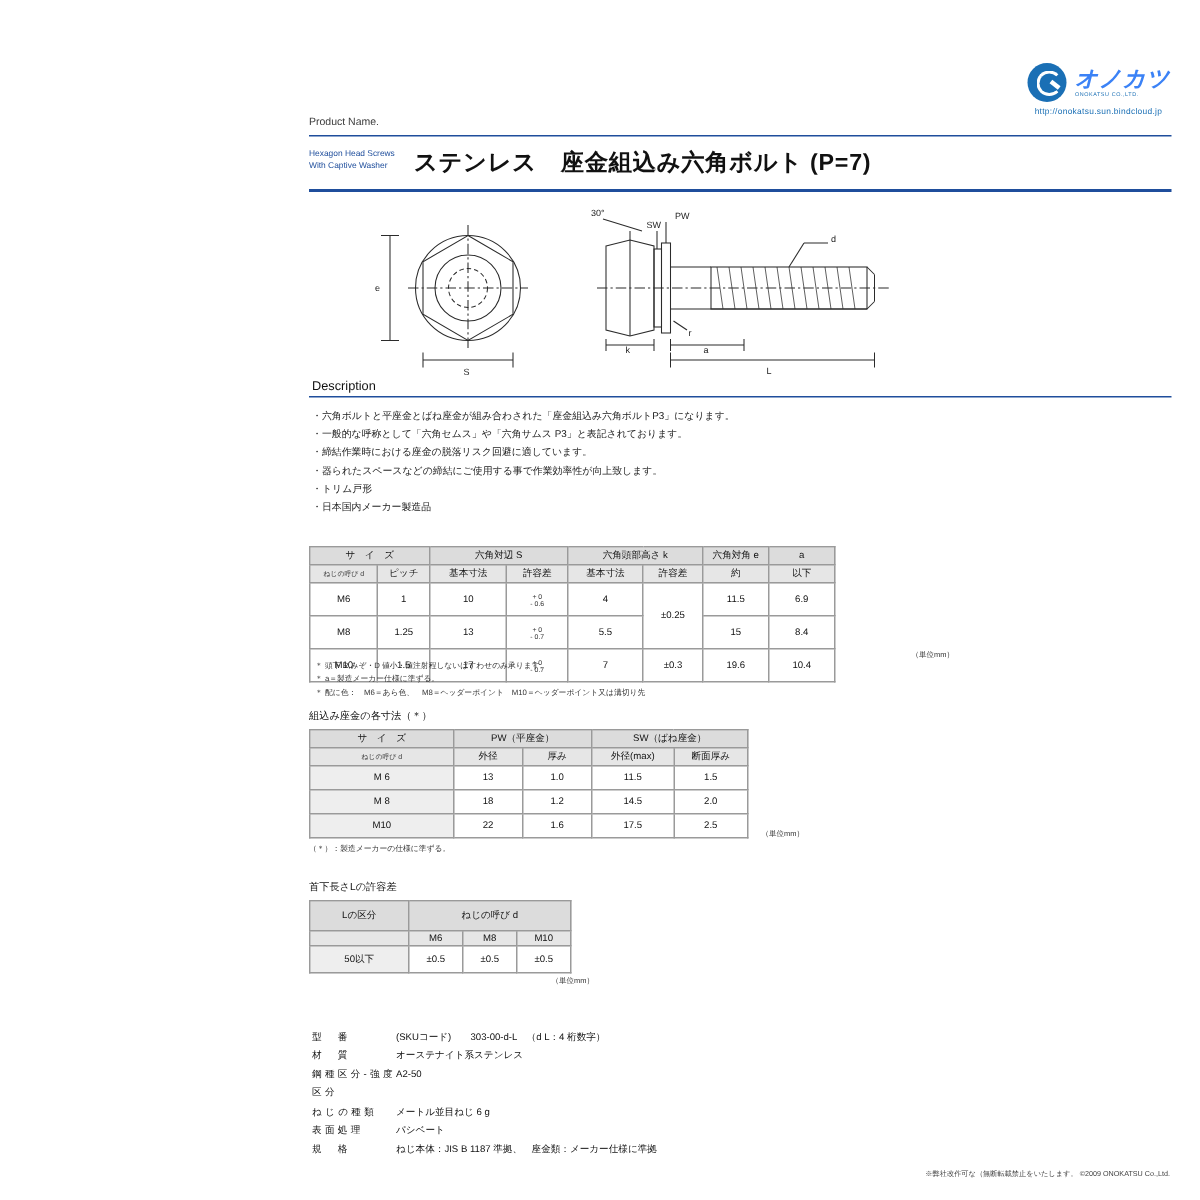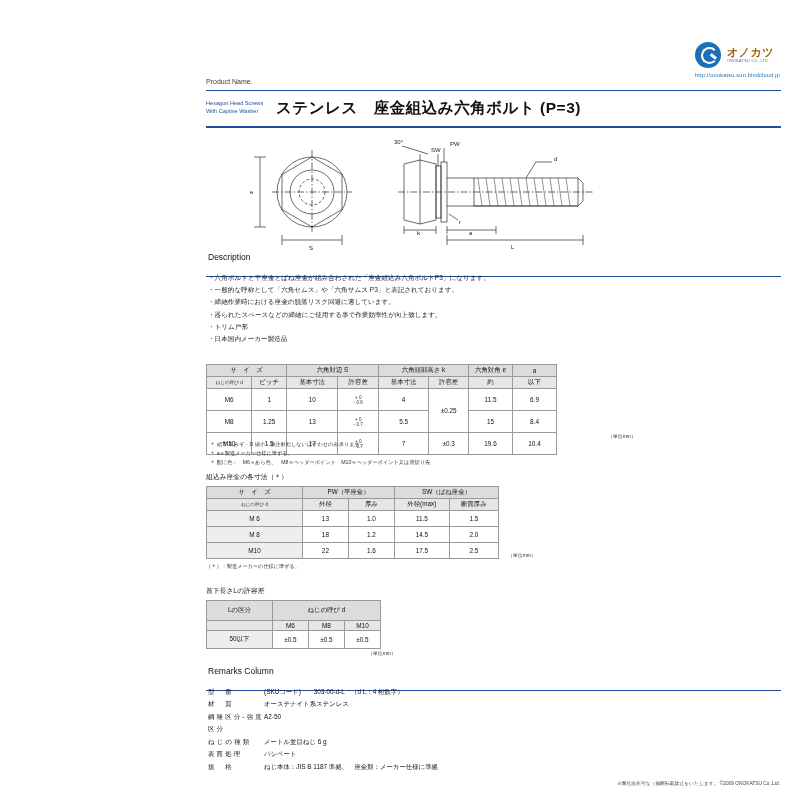--- a/index.html
+++ b/index.html
@@ -23,21 +23,21 @@
   .logo-mark:before {
     content:""; position:absolute; left:6px; top:5px;
     width:13px; height:13px; border:2.6px solid #ffffff;
     border-radius:50%; border-right-color:transparent;
   }
   .logo-mark:after {
     content:""; position:absolute; left:15px; top:13px;
     width:7px; height:2.6px; background:#ffffff; transform:rotate(38deg);
   }
   .logo-text { line-height:1; text-align:left; }
-  .logo-name { font-size:11px; font-weight:bold; color:#a16207; letter-spacing:.5px; }
+  .logo-name { font-size:15px; font-weight:bold; color:#3b82f6; letter-spacing:.5px;font-style:italic; }
   .logo-sub { font-size:3.6px; color:#1a6fb5; letter-spacing:.4px; margin-top:2px; }
   .logo-url { font-size:5.6px; color:#1a6fb5; margin-top:4px; letter-spacing:.2px; }
 
   .prodname {
     position:absolute; left:206px; top:78px;
     font-size:7px; color:#3b3b3b;
   }
   .title-rule-top {
     position:absolute; left:206px; top:90px; width:575px; height:1px; background:#1f4e9c;
   }
@@ -57,21 +57,21 @@
   .drawing { position:absolute; left:206px; top:132px; width:575px; height:118px; }
   .drawing svg { display:block; }
 
   
   .sec {
     position:absolute;
     font-size:8.5px;
     color:#111;
     padding-bottom:2px;
   }
-  .sec .sec-label { display:inline-block; padding:0 2px 13px 2px; }
+  .sec .sec-label { display:inline-block; padding:0 2px 1px 2px; }
   .sec .sec-rule { display:block; height:1px; background:#1f4e9c; margin-top:1px; }
 
   
   .desc { position:absolute; left:208px; top:272px; font-size:6.6px; line-height:1.85; color:#222; }
 
   
   table { border-collapse:collapse; }
   .tbl { font-size:6.4px; color:#111; }
   .tbl td, .tbl th {
     border:.6px solid #9a9a9a;
@@ -127,21 +127,21 @@
     </div>
     <div class="logo-url">http://onokatsu.sun.bindcloud.jp</div>
   </div>
 
   <div class="prodname">Product Name.</div>
   <div class="title-rule-top"></div>
   <div class="title-en">
     <div>Hexagon Head Screws</div>
     <div>With Captive Washer</div>
   </div>
-  <div class="title-jp">ステンレス　座金組込み六角ボルト (P=3)</div>
+  <div class="title-jp">ステンレス　座金組込み六角ボルト (P=7)</div>
   <div class="title-rule-bot"></div>
 
   <div class="drawing">
     <svg width="575" height="118" viewBox="0 0 575 118">
       <g fill="none" stroke="#2b2b2b" stroke-width="0.7">
 
         <circle cx="106" cy="60" r="35" stroke="#2b2b2b"></circle>
         <polygon points="106,25 136,42.5 136,77.5 106,95 76,77.5 76,42.5" stroke="#2b2b2b"></polygon>
         <circle cx="106" cy="60" r="22" stroke="#2b2b2b"></circle>
         <circle cx="106" cy="60" r="13" stroke="#2b2b2b" stroke-dasharray="3 2"></circle>
@@ -365,24 +365,20 @@
     <tr>
       <td class="lbl" style="height:18px">50以下</td>
       <td>±0.5</td>
       <td>±0.5</td>
       <td>±0.5</td>
     </tr>
   </tbody>
     </table>
   <div class="unit kubi-unit">（単位mm）</div>
 
-  <div class="sec remarks" style="width:575px;">
-    <span class="sec-label">Remarks Column</span>
-    <span class="sec-rule"></span>
-  </div>
   <div class="rem-list">
     <div class="row">
       <div class="k">型　番</div>
       <div class="v">(SKUコード)　　303-00-d-L　（d L：4 桁数字）</div>
     </div>
     <div class="row">
       <div class="k">材　質</div>
       <div class="v">オーステナイト系ステンレス</div>
     </div>
     <div class="row">

